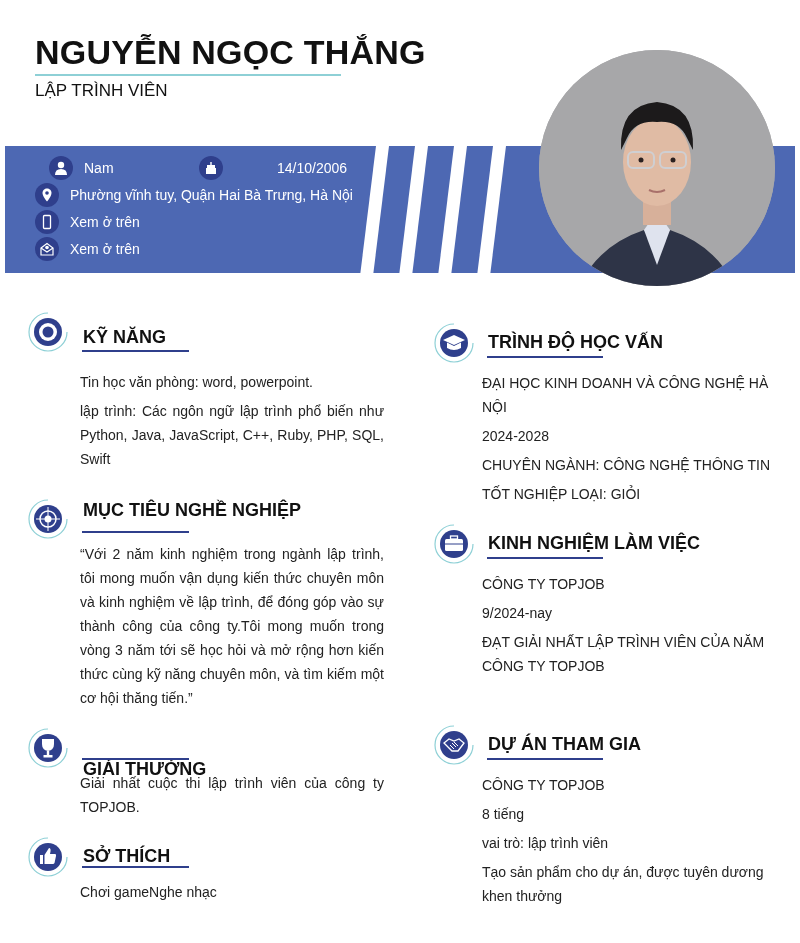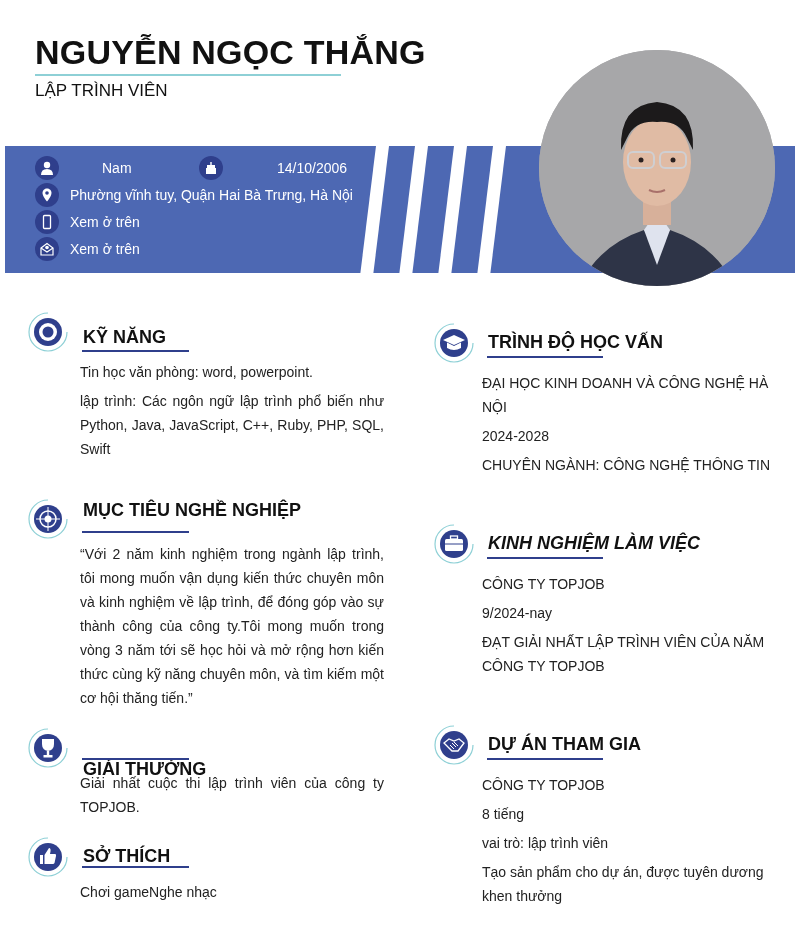--- a/index.html
+++ b/index.html
@@ -33,21 +33,21 @@
 <div class="name-underline"></div>
 <div class="title">LẬP TRÌNH VIÊN</div>
 
 <div class="band">
   <div class="stripe" style="left:363px;"></div>
   <div class="stripe" style="left:402px;"></div>
   <div class="stripe" style="left:441px;"></div>
   <div class="stripe" style="left:480px;"></div>
 </div>
 
-<div class="contact" style="left:35px; top:156px;gap:32px;">
+<div class="contact" style="left:49px; top:156px;">
   <span class="cicon">
     <svg viewBox="0 0 16 16">
         <circle cx="8" cy="5" r="3.2" fill="#fff"></circle>
         <path d="M2 15 Q2 9 8 9 Q14 9 14 15 Z" fill="#fff"></path>
       </svg>
   </span>
   <span>Nam</span>
 </div>
 <div class="contact" style="left:199px; top:156px;gap:43px;">
   <span class="cicon">
@@ -105,21 +105,21 @@
 
 <div>
   <svg class="sicon" style="left:28px; top:312px;" viewBox="0 0 40 40">
     <path d="M20 1 A19 19 0 1 0 39 20" fill="none" stroke="#8ed0d6" stroke-width="1.2"></path>
     <circle cx="20" cy="20" r="14" fill="#2f3f8c"></circle>
     <circle cx="20" cy="20" r="9" fill="#fff"></circle>
     <circle cx="20" cy="20" r="5.5" fill="#2f3f8c"></circle>
   </svg>
   <div class="shead" style="left:83px; top:327px;">KỸ NĂNG</div>
   <div class="sline" style="left:82px; top:350px; width:107px;"></div>
-  <div class="sbody just" style="left:80px; top:360px; width:304px;">
+  <div class="sbody just" style="left:80px; top:370px; width:304px;">
     <div class="p">Tin học văn phòng: word, powerpoint.</div>
     <div>lập trình: Các ngôn ngữ lập trình phổ biến như Python, Java, JavaScript, C++, Ruby, PHP, SQL, Swift</div>
   </div>
 </div>
 
 <div>
   <svg class="sicon" style="left:28px; top:499px;" viewBox="0 0 40 40">
     <path d="M20 1 A19 19 0 1 0 39 20" fill="none" stroke="#8ed0d6" stroke-width="1.2"></path>
     <circle cx="20" cy="20" r="14" fill="#2f3f8c"></circle>
     <circle cx="20" cy="20" r="8" fill="none" stroke="#fff" stroke-width="1.5"></circle>
@@ -163,32 +163,33 @@
     <circle cx="20" cy="20" r="14" fill="#2f3f8c"></circle>
     <path d="M9 17 L20 12 L31 17 L20 22 Z" fill="#fff"></path>
     <path d="M13 19.5 V25 Q20 29 27 25 V19.5 L20 23 Z" fill="#fff"></path>
   </svg>
   <div class="shead" style="left:488px; top:332px;">TRÌNH ĐỘ HỌC VẤN</div>
   <div class="sline" style="left:487px; top:356px; width:116px;"></div>
   <div class="sbody" style="left:482px; top:371px; width:290px;">
     <div class="bold p">ĐẠI HỌC KINH DOANH VÀ CÔNG NGHỆ HÀ NỘI</div>
     <div class="p">2024-2028</div>
     <div class="p">CHUYÊN NGÀNH: CÔNG NGHỆ THÔNG TIN</div>
+    <div class="p">TỐT NGHIỆP LOẠI: GIỎI</div>
   </div>
 </div>
 
 <div>
   <svg class="sicon" style="left:434px; top:524px;" viewBox="0 0 40 40">
     <path d="M20 1 A19 19 0 1 0 39 20" fill="none" stroke="#8ed0d6" stroke-width="1.2"></path>
     <circle cx="20" cy="20" r="14" fill="#2f3f8c"></circle>
     <rect x="11" y="15" width="18" height="12" rx="1.5" fill="#fff"></rect>
     <rect x="16.5" y="12" width="7" height="3" fill="none" stroke="#fff" stroke-width="1.3"></rect>
     <line x1="11" y1="20" x2="29" y2="20" stroke="#2f3f8c" stroke-width="1"></line>
   </svg>
-  <div class="shead" style="left:488px; top:533px;font-style:italic;">KINH NGHIỆM LÀM VIỆC</div>
+  <div class="shead" style="left:488px; top:533px;">KINH NGHIỆM LÀM VIỆC</div>
   <div class="sline" style="left:487px; top:557px; width:116px;"></div>
   <div class="sbody" style="left:482px; top:572px; width:290px;">
     <div class="bold p">CÔNG TY TOPJOB</div>
     <div class="p">9/2024-nay</div>
     <div class="p">ĐẠT GIẢI NHẤT LẬP TRÌNH VIÊN CỦA NĂM CÔNG TY TOPJOB</div>
   </div>
 </div>
 
 <div>
   <svg class="sicon" style="left:434px; top:725px;" viewBox="0 0 40 40">

